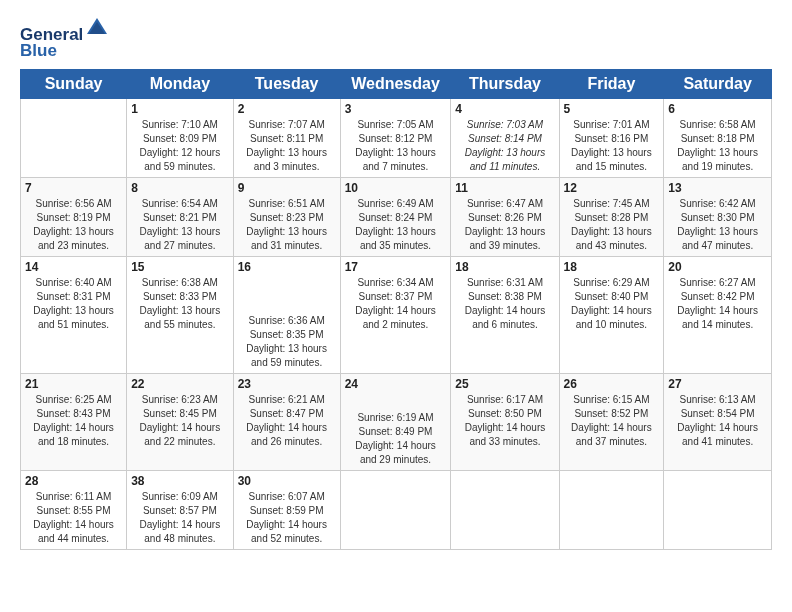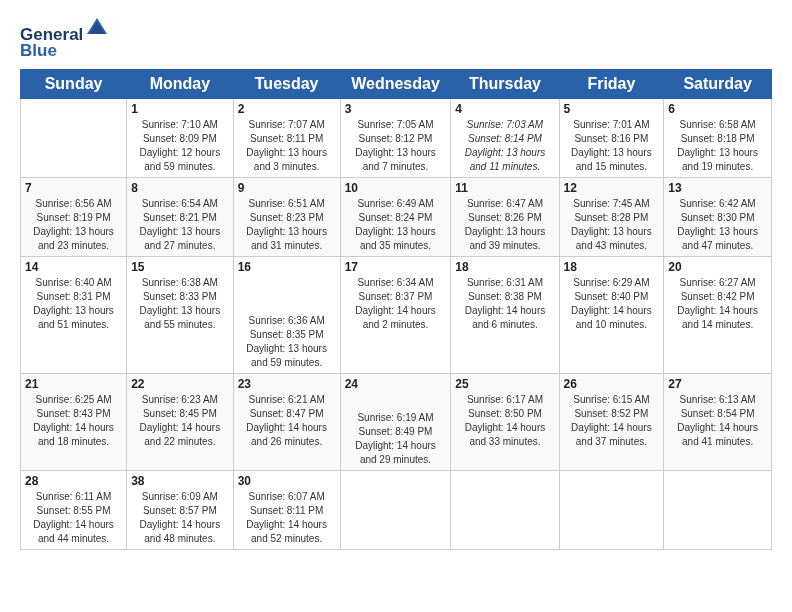--- a/index.html
+++ b/index.html
@@ -343,21 +343,21 @@
           <td>
             <div class="day-number">38</div>
             <div class="day-info" style="white-space: pre-line;">Sunrise: 6:09 AM
 Sunset: 8:57 PM
 Daylight: 14 hours
 and 48 minutes.</div>
           </td>
           <td>
             <div class="day-number">30</div>
             <div class="day-info" style="white-space: pre-line;">Sunrise: 6:07 AM
-Sunset: 8:11 PM
+Sunset: 8:59 PM
 Daylight: 14 hours
 and 52 minutes.</div>
           </td>
           <td class="empty-cell"></td>
           <td class="empty-cell"></td>
           <td class="empty-cell"></td>
           <td class="empty-cell"></td>
         </tr>
       </tbody>
   </table>

